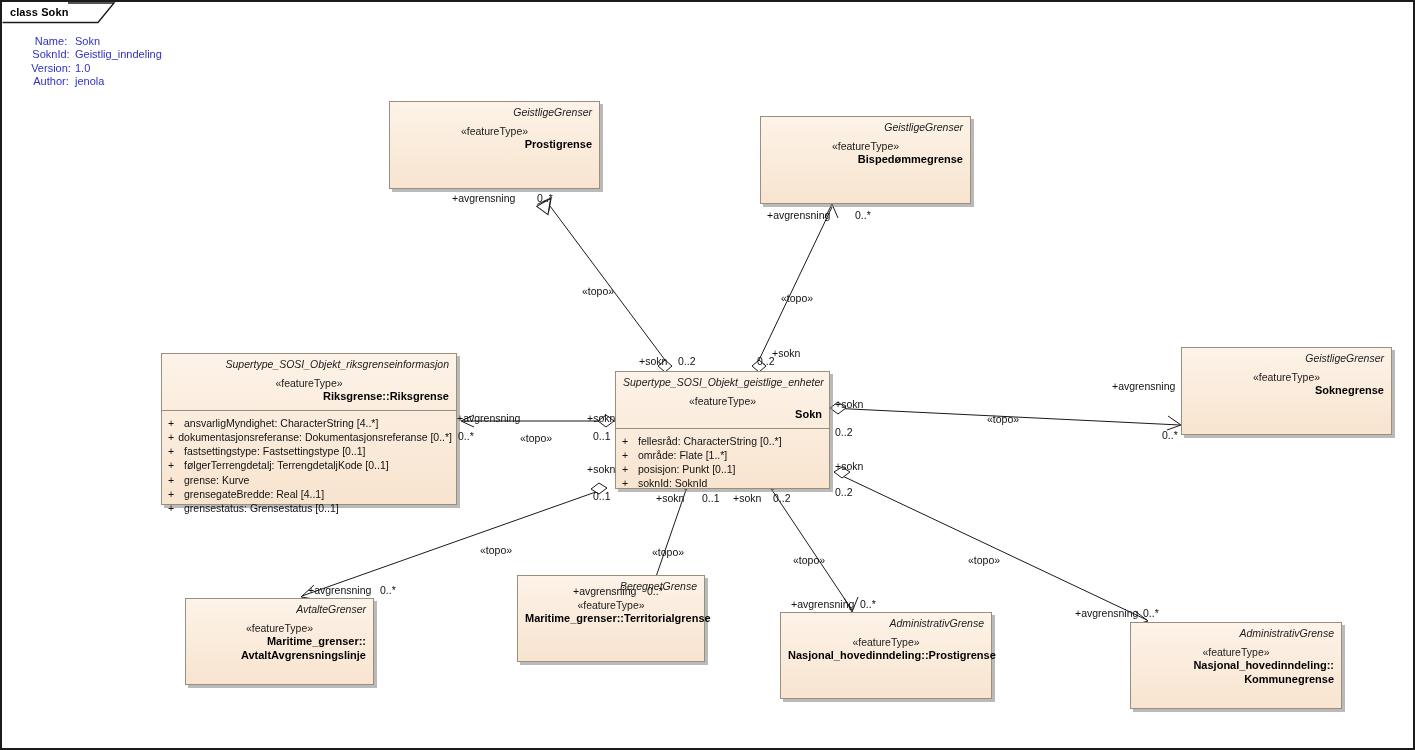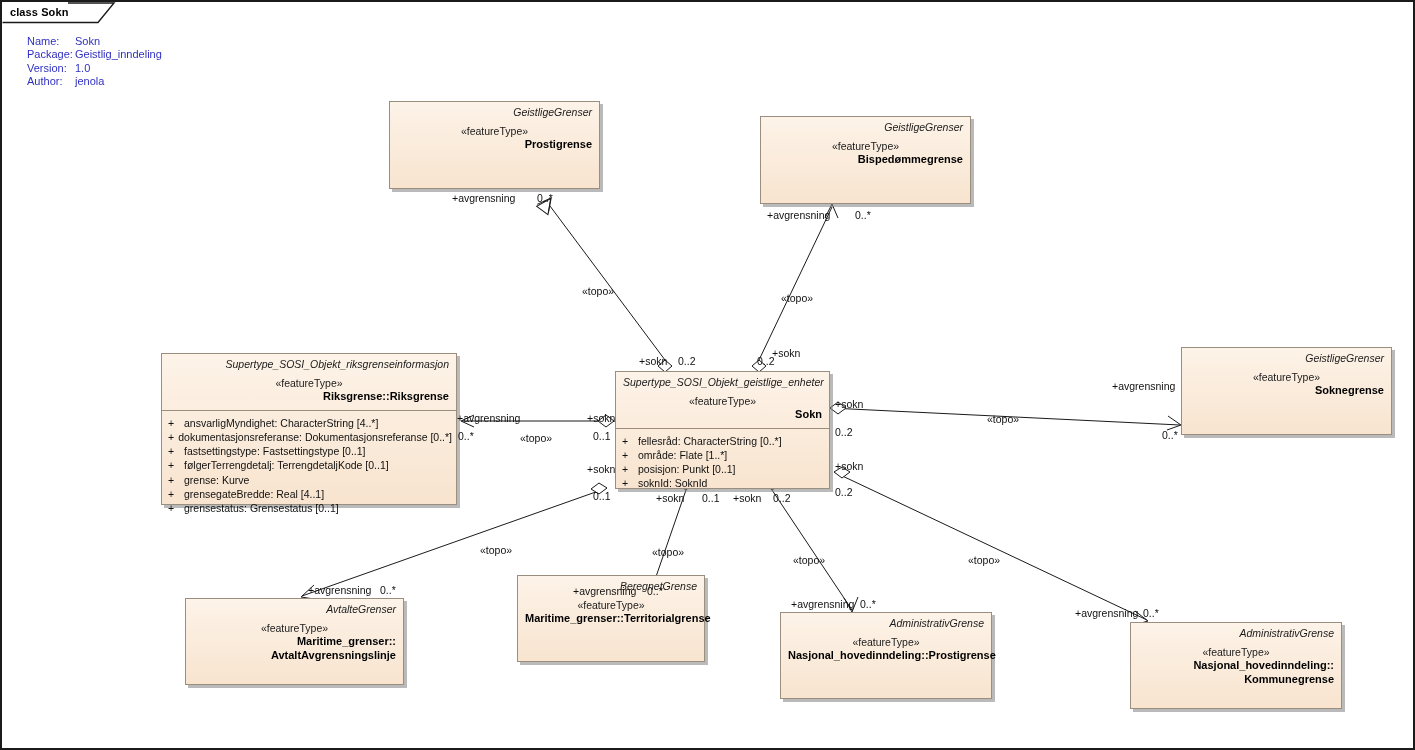--- a/index.html
+++ b/index.html
@@ -45,20 +45,21 @@
     top: 0;
     z-index: 5;
   }
 
   
   .info-block {
     position: absolute;
     left: 25px;
     top: 33px;
     z-index: 4;
+    text-align: center;
   }
   .info-row {
     display: flex;
     font-size: 11px;
     line-height: 13.4px;
     color: #3030c0;
     white-space: nowrap;
   }
   .info-key { width: 48px; color: #3030c0; }
   .info-val { color: #3030c0; }
@@ -155,21 +156,21 @@
   <div class="title-tab">
     <span class="tab-label">class Sokn</span>
   </div>
 
   <div class="info-block">
     <div class="info-row">
       <span class="info-key">Name:</span>
       <span class="info-val">Sokn</span>
     </div>
     <div class="info-row">
-      <span class="info-key">Package:</span>
+      <span class="info-key">SoknId:</span>
       <span class="info-val">Geistlig_inndeling</span>
     </div>
     <div class="info-row">
       <span class="info-key">Version:</span>
       <span class="info-val">1.0</span>
     </div>
     <div class="info-row">
       <span class="info-key">Author:</span>
       <span class="info-val">jenola</span>
     </div>
@@ -295,21 +296,21 @@
         <span class="attr-vis">+</span>
         <span class="attr-txt">posisjon: Punkt [0..1]</span>
       </div>
       <div class="attr-row">
         <span class="attr-vis">+</span>
         <span class="attr-txt">soknId: SoknId</span>
       </div>
     </div>
   </div>
 
-  <div class="uml-class" style="left:183px; top:596px; width:219px; height:87px;">
+  <div class="uml-class" style="left:183px; top:596px; width:189px; height:87px;">
     <div class="uml-head">
       <div class="pkg-name">AvtalteGrenser</div>
       <div class="stereo">«featureType»</div>
       <div class="cls-name">Maritime_grenser::</div>
       <div class="cls-name">AvtaltAvgrensningslinje</div>
     </div>
   </div>
 
   <div class="uml-class" style="left:515px; top:573px; width:188px; height:87px;">
     <div class="uml-head">

